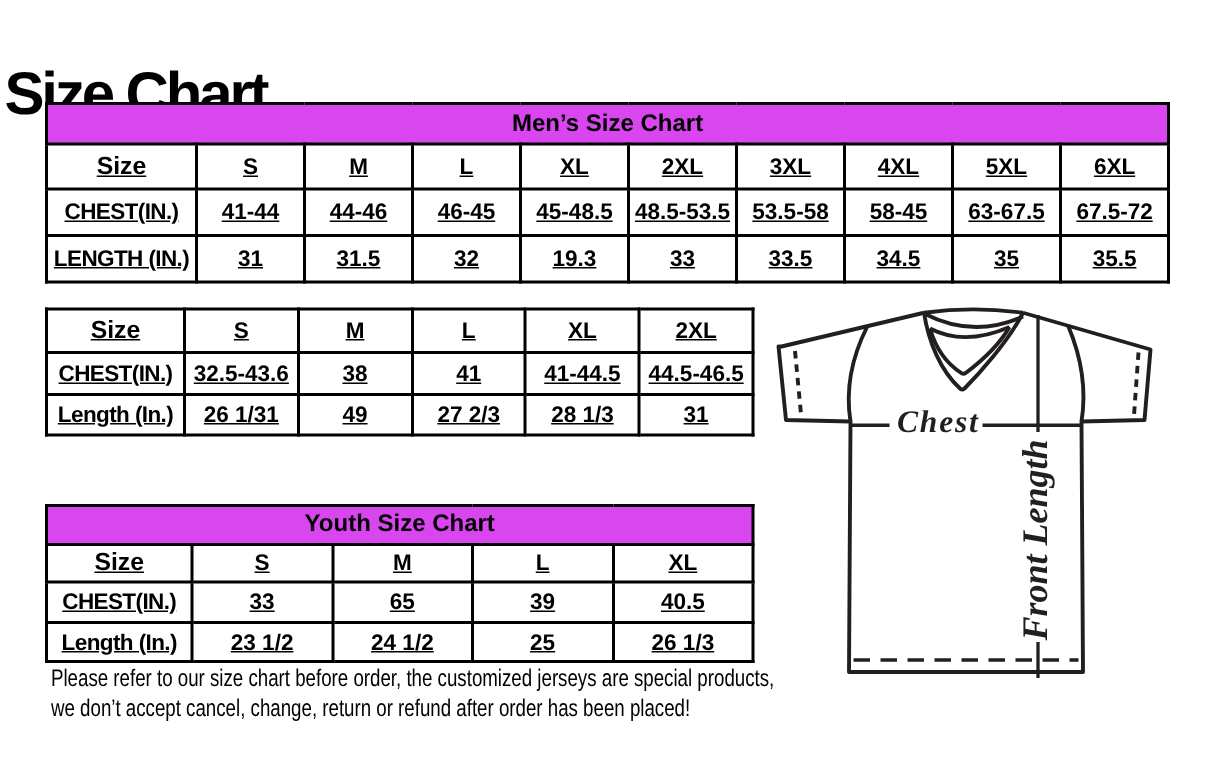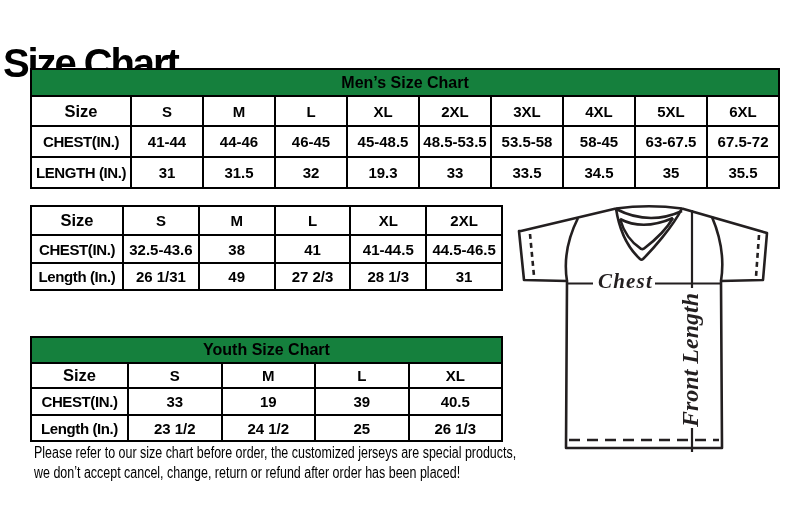--- a/index.html
+++ b/index.html
@@ -1,21 +1,21 @@
 <!DOCTYPE html>
 <html><head>
 <meta charset="utf-8">
 <style>
   html,body{margin:0;padding:0;background:#fff;}
   body{width:805px;height:512px;position:relative;font-family:"Liberation Sans",sans-serif;color:#000;overflow:hidden;}
   .abs{position:absolute;}
   table{border-collapse:collapse;table-layout:fixed;}
   td{border:2px solid #000;text-align:center;vertical-align:middle;font-weight:bold;padding:0;overflow:hidden;white-space:nowrap;}
-  td.hdr{background:#15803d;font-size:16px;}
-  .t15{font-size:15px;}
+  td.hdr{background:#d946ef;font-size:16px;}
+  .t15{font-size:15px;text-decoration:underline;}
   .t15 td:first-child{letter-spacing:-0.4px;}
 </style>
 </head>
 <body>
 
 <div class="abs" style="left:0;top:23px;width:805px;text-align:left;font-size:40px;line-height:40px;font-weight:bold;letter-spacing:-2.1px;text-indent:3px;margin-top:20px;">Size Chart</div>
 
 <table class="abs" style="left:30px;top:68px;width:748px;">
   <colgroup>
       <col style="width:100px">
@@ -109,21 +109,21 @@
   <tr style="height:25px" class="t15">
         <td style="font-size:16.5px;letter-spacing:0;">Size</td>
         <td>S</td>
         <td>M</td>
         <td>L</td>
         <td>XL</td>
       </tr>
   <tr style="height:27px" class="t15">
         <td>CHEST(IN.)</td>
         <td>33</td>
-        <td>19</td>
+        <td>65</td>
         <td>39</td>
         <td>40.5</td>
       </tr>
   <tr style="height:26px" class="t15">
         <td>Length (In.)</td>
         <td>23 1/2</td>
         <td>24 1/2</td>
         <td>25</td>
         <td>26 1/3</td>
       </tr>

